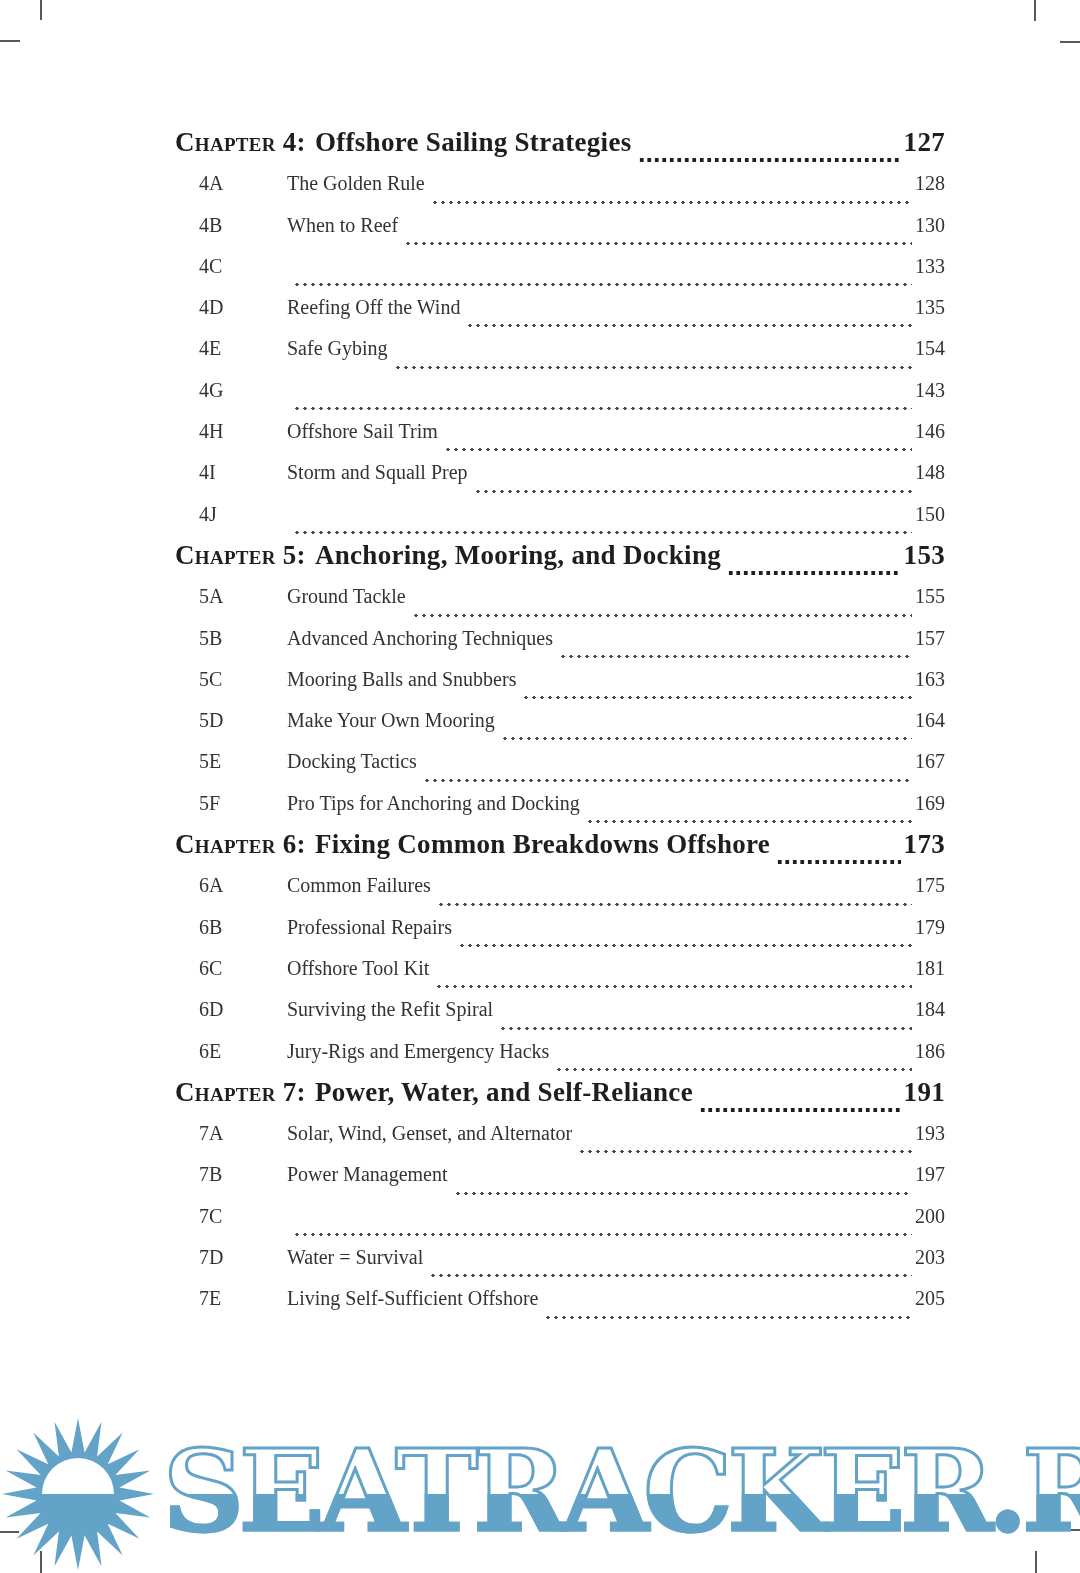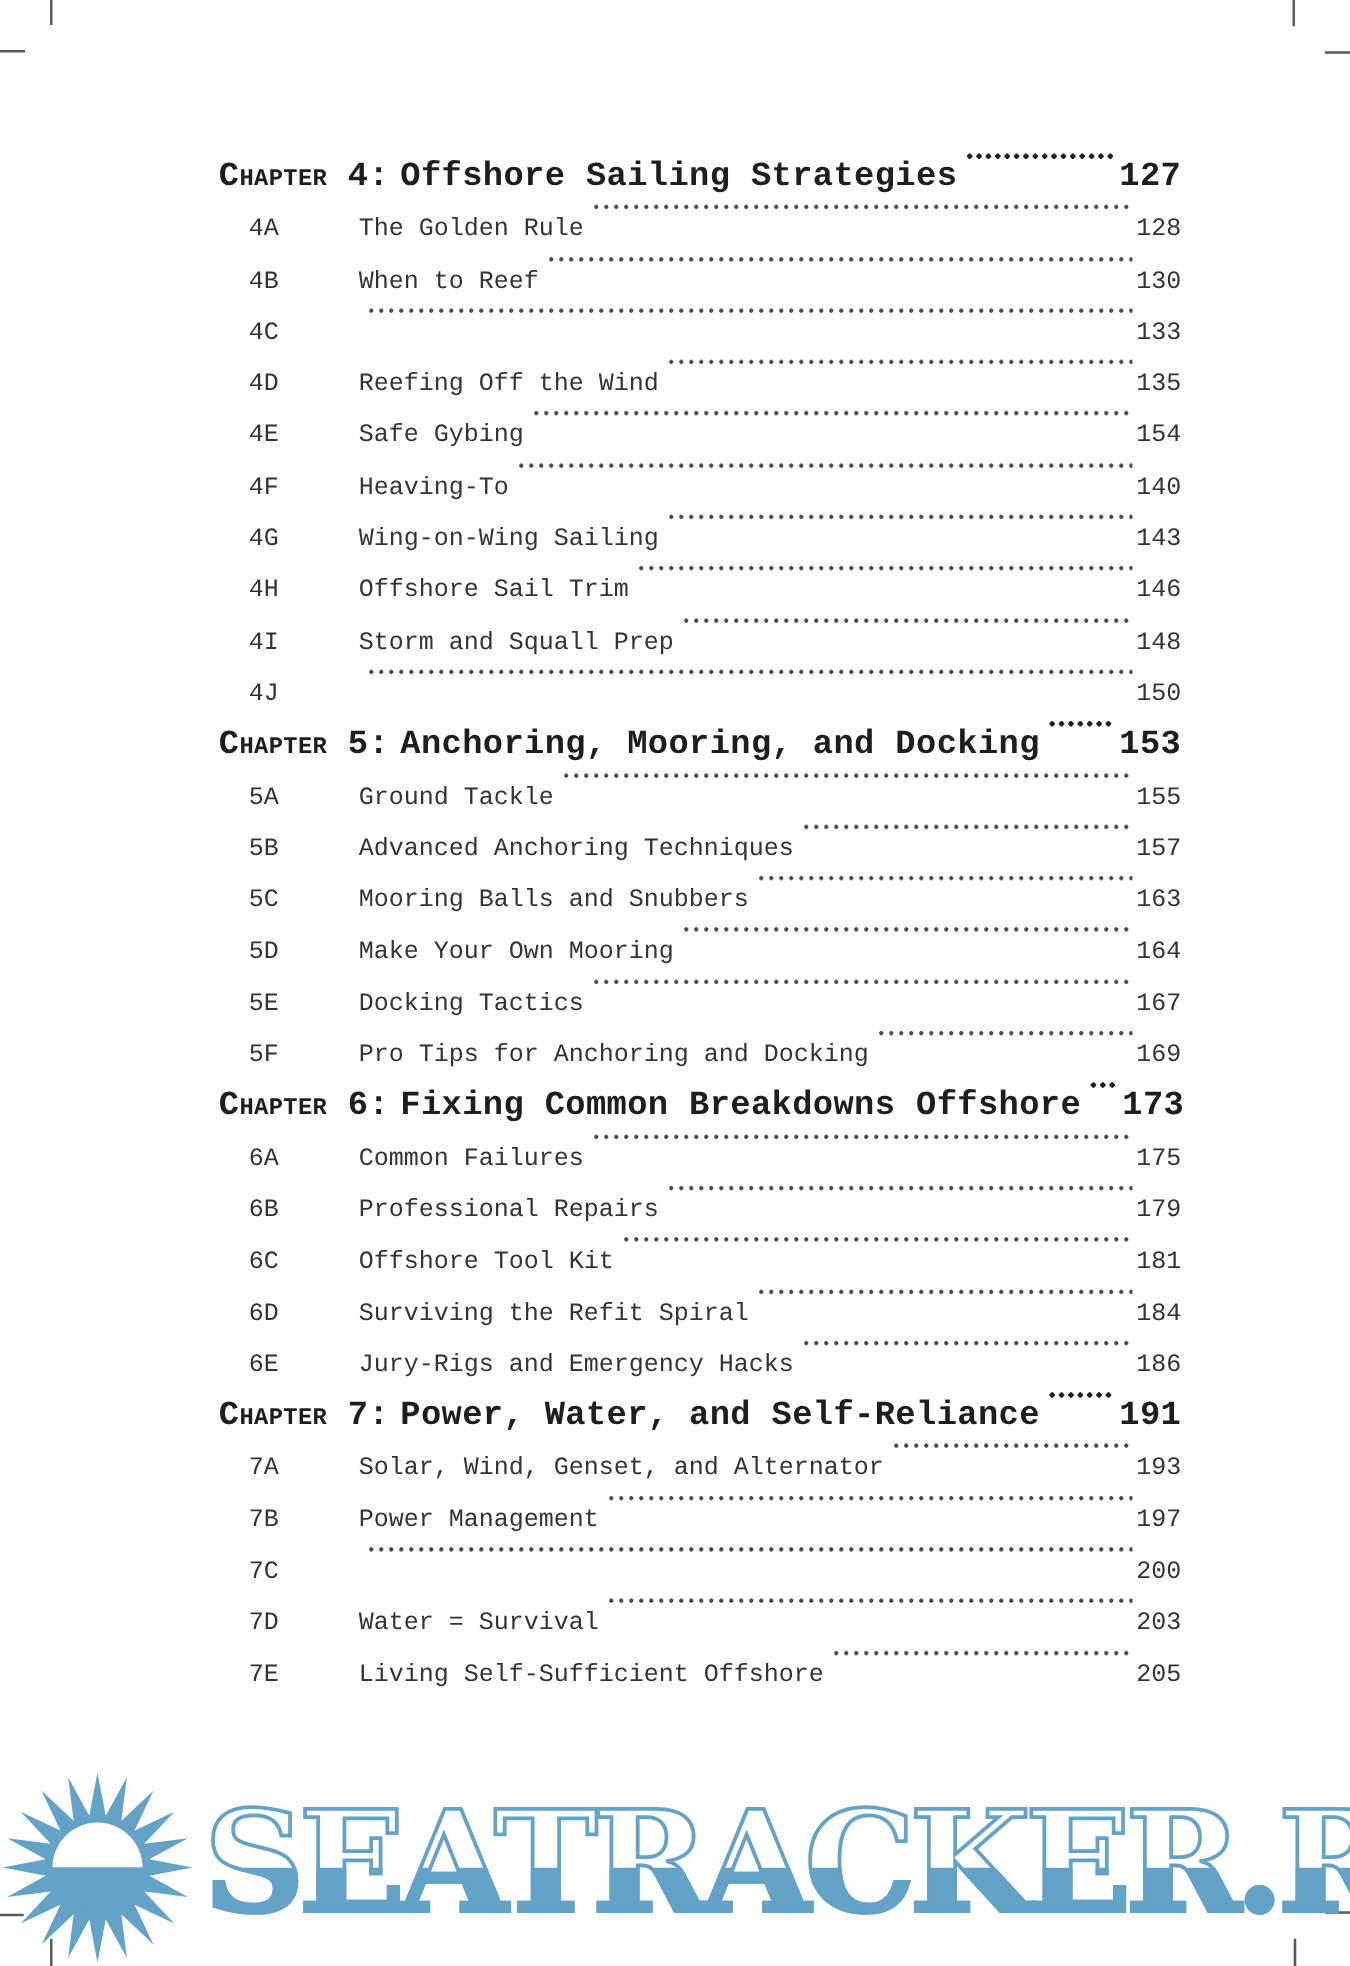--- a/index.html
+++ b/index.html
@@ -23,24 +23,23 @@
   .crop.br-v { left: 1035px; top: 1551px;  width: 2px;  height: 22px; }
 
   
   .toc {
     position: absolute;
     left: 175px; top: 122px;
     width: 770px;
   }
   .row {
     display: flex;
-    align-items: flex-start;
+    align-items: flex-end;
     line-height: 41.3px;
     white-space: nowrap;
-    font-family: Liberation Mono, monospace;
   }
   .row.chapter {
     font-size: 27px;
     font-weight: bold;
     color: #1e1e1e;
     letter-spacing: 0.3px;
   }
   .ch-prefix { font-variant-caps: small-caps; margin-right: 9px; }
   .row.section {
     font-size: 20px;
@@ -131,30 +130,23 @@
     <span class="page-num">135</span>
   </div>
 
   <div class="row section">
     <span class="sec-id">4E</span>
     <span class="sec-title">Safe Gybing</span>
     <span class="leader"></span>
     <span class="page-num">154</span>
   </div>
 
-  <div class="row section">
-    <span class="sec-id">4F</span>
-    <span class="sec-title">Heaving-To</span>
-    <span class="leader"></span>
-    <span class="page-num">140</span>
-  </div>
 
   <div class="row section">
     <span class="sec-id">4G</span>
-    <span class="sec-title">Wing-on-Wing Sailing</span>
     <span class="leader"></span>
     <span class="page-num">143</span>
   </div>
 
   <div class="row section">
     <span class="sec-id">4H</span>
     <span class="sec-title">Offshore Sail Trim</span>
     <span class="leader"></span>
     <span class="page-num">146</span>
   </div>

